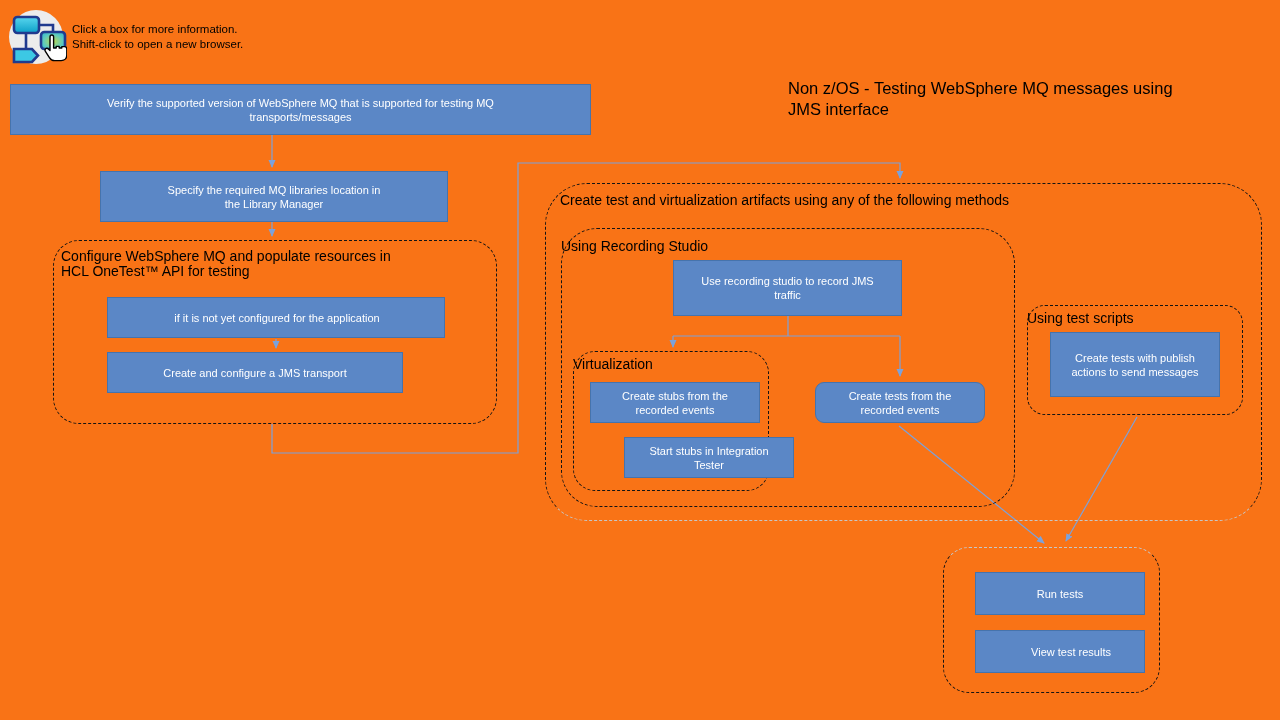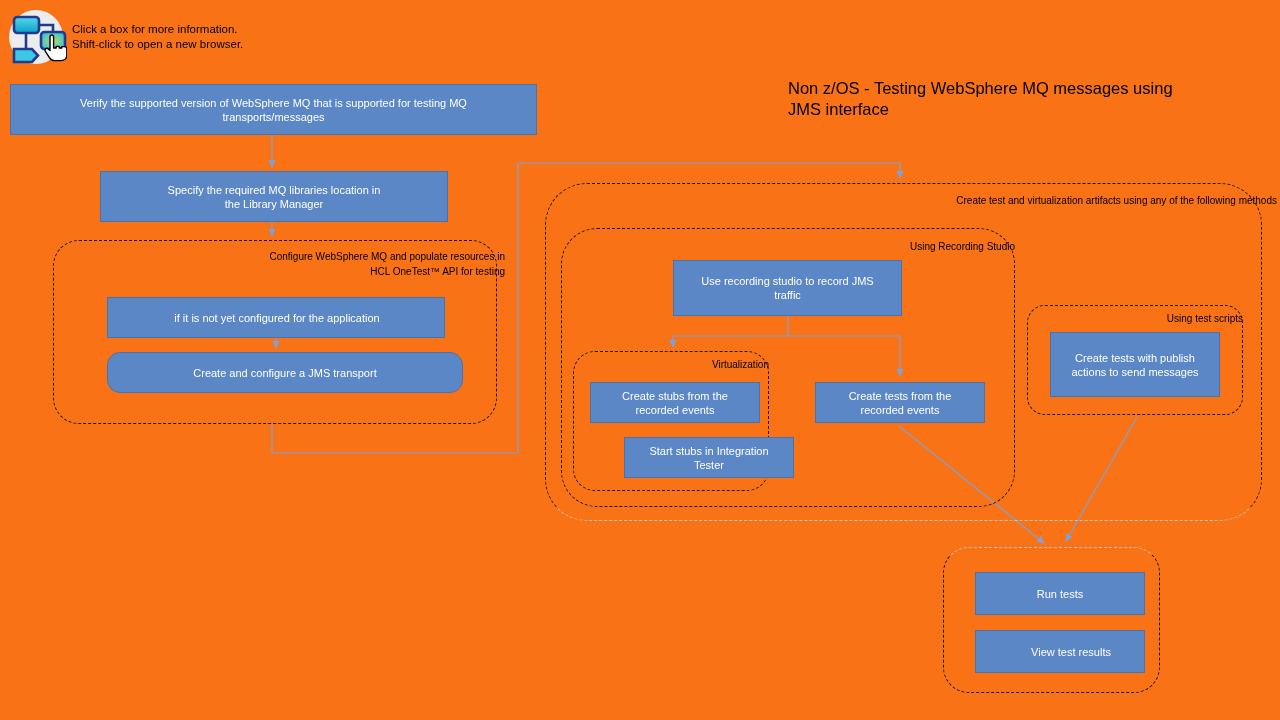--- a/index.html
+++ b/index.html
@@ -17,21 +17,21 @@
   }
   .node{
     position:absolute;background:#5b87c6;border:1px solid #4673ac;color:#ffffff;
     font-size:11px;line-height:14px;display:flex;align-items:center;justify-content:center;
     text-align:center;white-space:pre-line;box-sizing:border-box;cursor:pointer;padding:2px 6px;
   }
   .group{
     position:absolute;border:1px dashed #141414;box-sizing:border-box;background:transparent;
   }
   .group-label{
-    position:absolute;color:#000;font-size:10px;line-height:15px;text-align:right;
+    position:absolute;color:#000;font-size:14px;line-height:15px;text-align:left;
     white-space:pre-line;pointer-events:none;
   }
   .connectors{position:absolute;left:0;top:0;pointer-events:none;}
   .g-createtest{border-radius:42px;border-bottom-color:#c6c6c6;}
   .g-recording{border-radius:36px;}
   .g-virtualization{border-radius:22px;}
   .g-testscripts{border-radius:18px;}
   .g-configure{border-radius:26px;}
   .g-run{border-radius:26px;border-top-color:#c6c6c6;}
 </style>
@@ -99,40 +99,40 @@
 
   <div class="group g-testscripts" style="left:1027px;top:305px;width:216px;height:110px;"></div>
   <div class="group-label" style="left:1027px;top:311px;width:216px;">Using test scripts</div>
 
   <div class="group g-configure" style="left:53px;top:240px;width:444px;height:184px;"></div>
   <div class="group-label" style="left:61px;top:249px;width:444px;">Configure WebSphere MQ and populate resources in
 HCL OneTest™ API for testing</div>
 
   <div class="group g-run" style="left:943px;top:547px;width:217px;height:146px;"></div>
 
-  <div class="node" style="left:10px;top:84px;width:527px;height:51px;">Verify the supported version of WebSphere MQ that is supported for testing MQ
+  <div class="node" style="left:10px;top:84px;width:581px;height:51px;">Verify the supported version of WebSphere MQ that is supported for testing MQ
 transports/messages</div>
 
   <div class="node" style="left:100px;top:171px;width:348px;height:51px;">Specify the required MQ libraries location in
 the Library Manager</div>
 
   <div class="node" style="left:107px;top:297px;width:338px;height:41px;padding-left:8px;">if it is not yet configured for the application</div>
 
-  <div class="node" style="left:107px;top:352px;width:356px;height:41px;border-radius:13px;">Create and configure a JMS transport</div>
+  <div class="node" style="left:107px;top:352px;width:296px;height:41px;">Create and configure a JMS transport</div>
 
   <div class="node" style="left:673px;top:260px;width:229px;height:56px;">Use recording studio to record JMS
 traffic</div>
 
   <div class="node" style="left:590px;top:382px;width:170px;height:41px;">Create stubs from the
 recorded events</div>
 
   <div class="node" style="left:590px;top:437px;width:170px;height:41px;margin-left:34px;">Start stubs in Integration
 Tester</div>
 
-  <div class="node" style="left:815px;top:382px;width:170px;height:41px;">Create tests from the
+  <div class="node" style="left:815px;top:382px;width:170px;height:41px;border-radius:9px;">Create tests from the
 recorded events</div>
 
   <div class="node" style="left:1050px;top:332px;width:170px;height:65px;">Create tests with publish
 actions to send messages</div>
 
   <div class="node" style="left:975px;top:572px;width:170px;height:43px;">Run tests</div>
 
   <div class="node" style="left:975px;top:630px;width:170px;height:43px;padding-left:28px;">View test results</div>
 
 </div>

